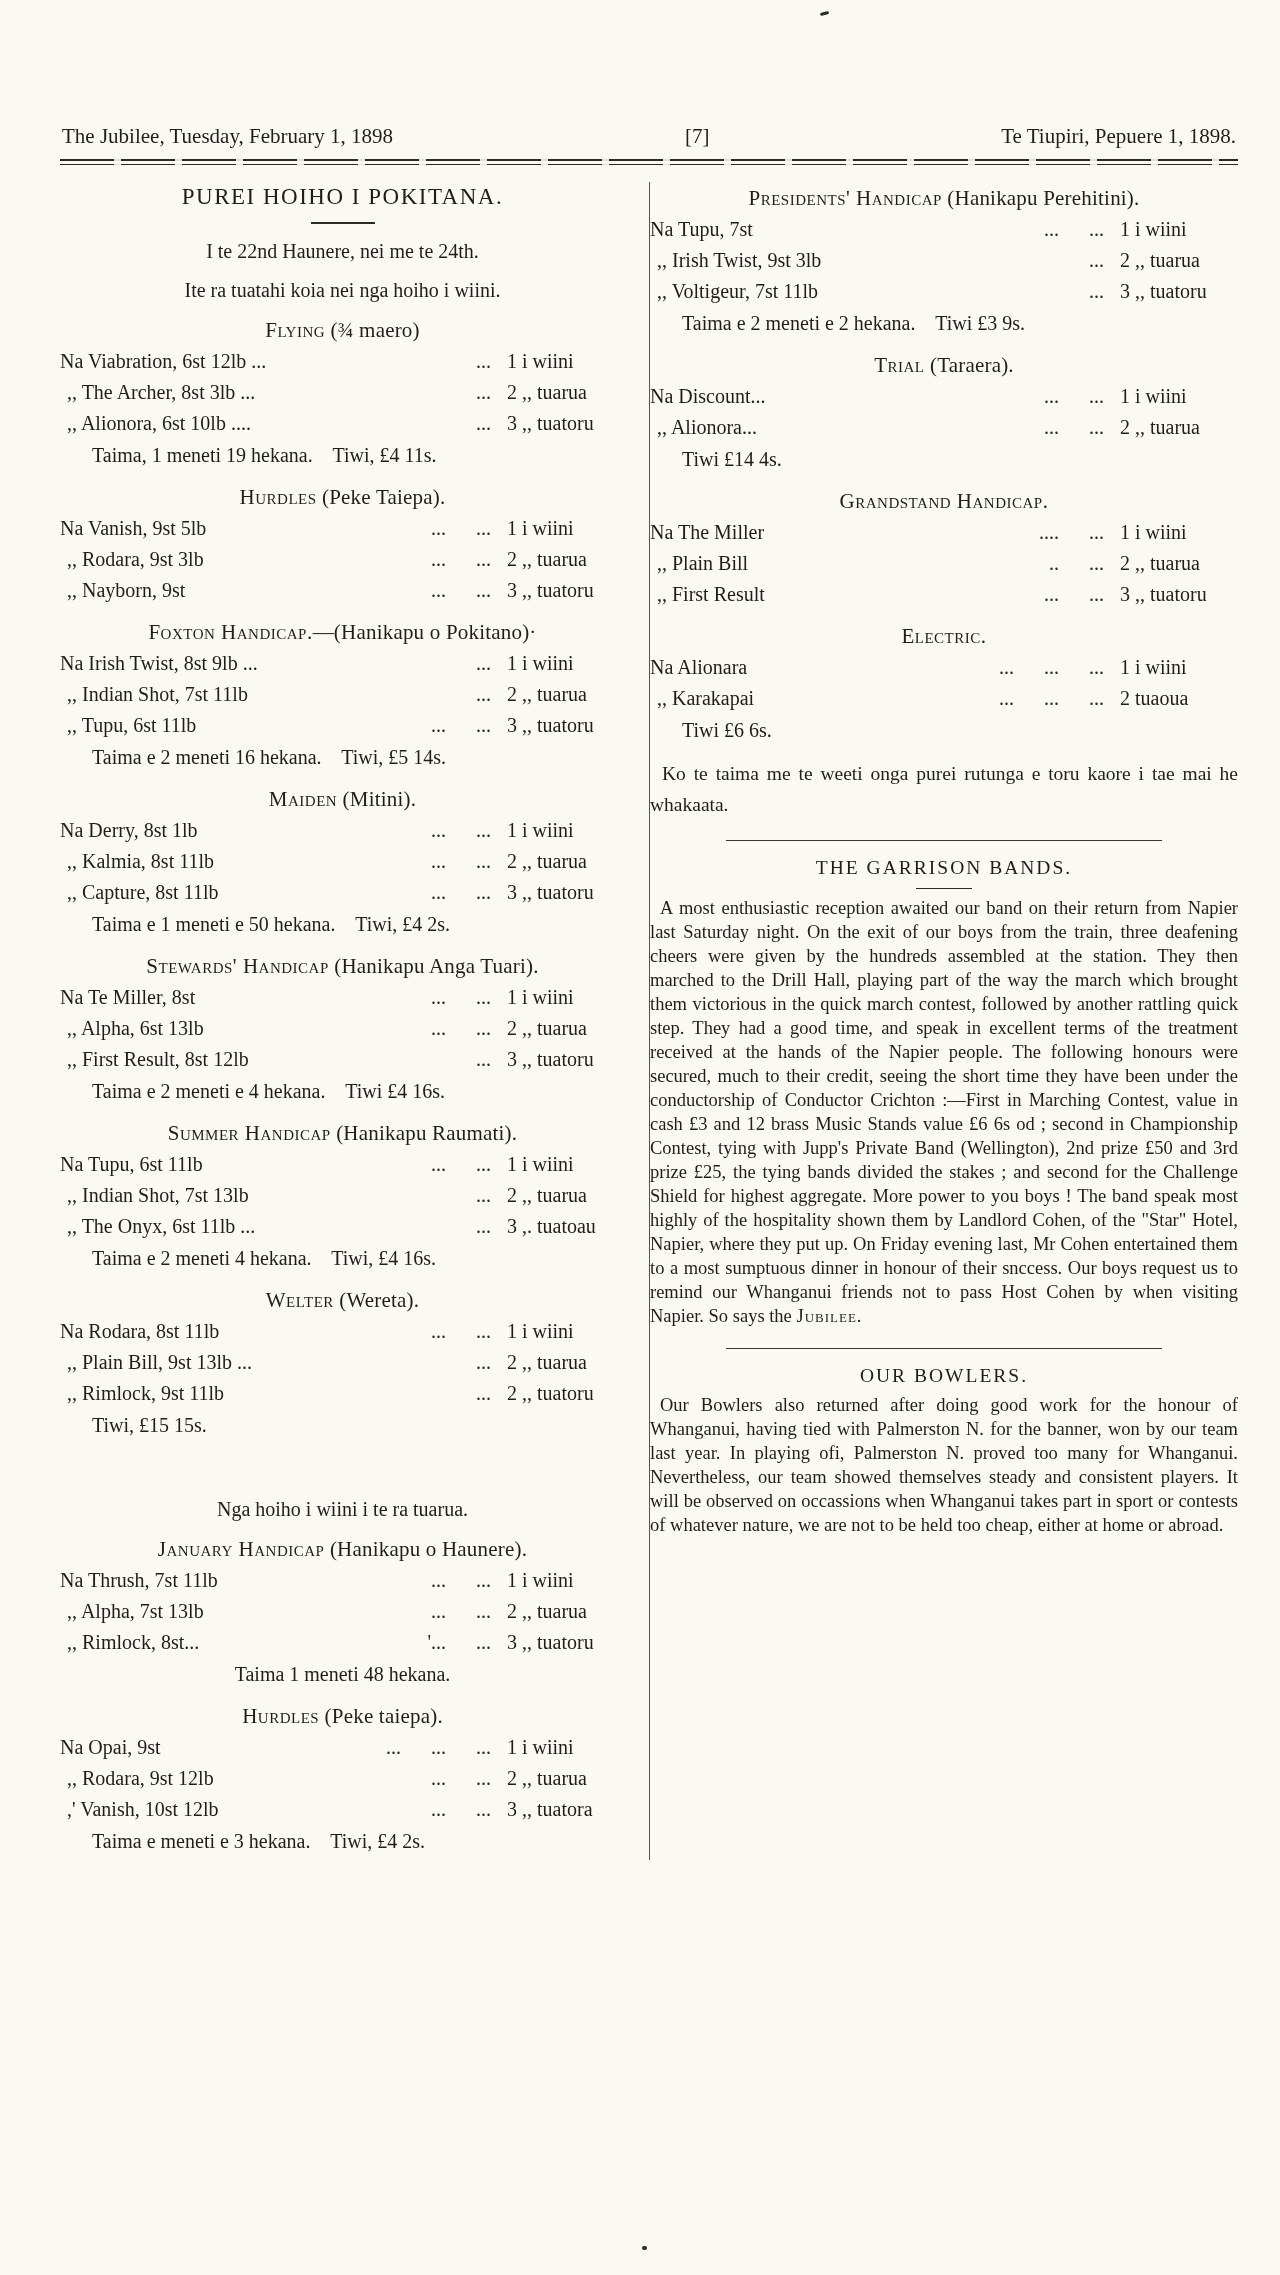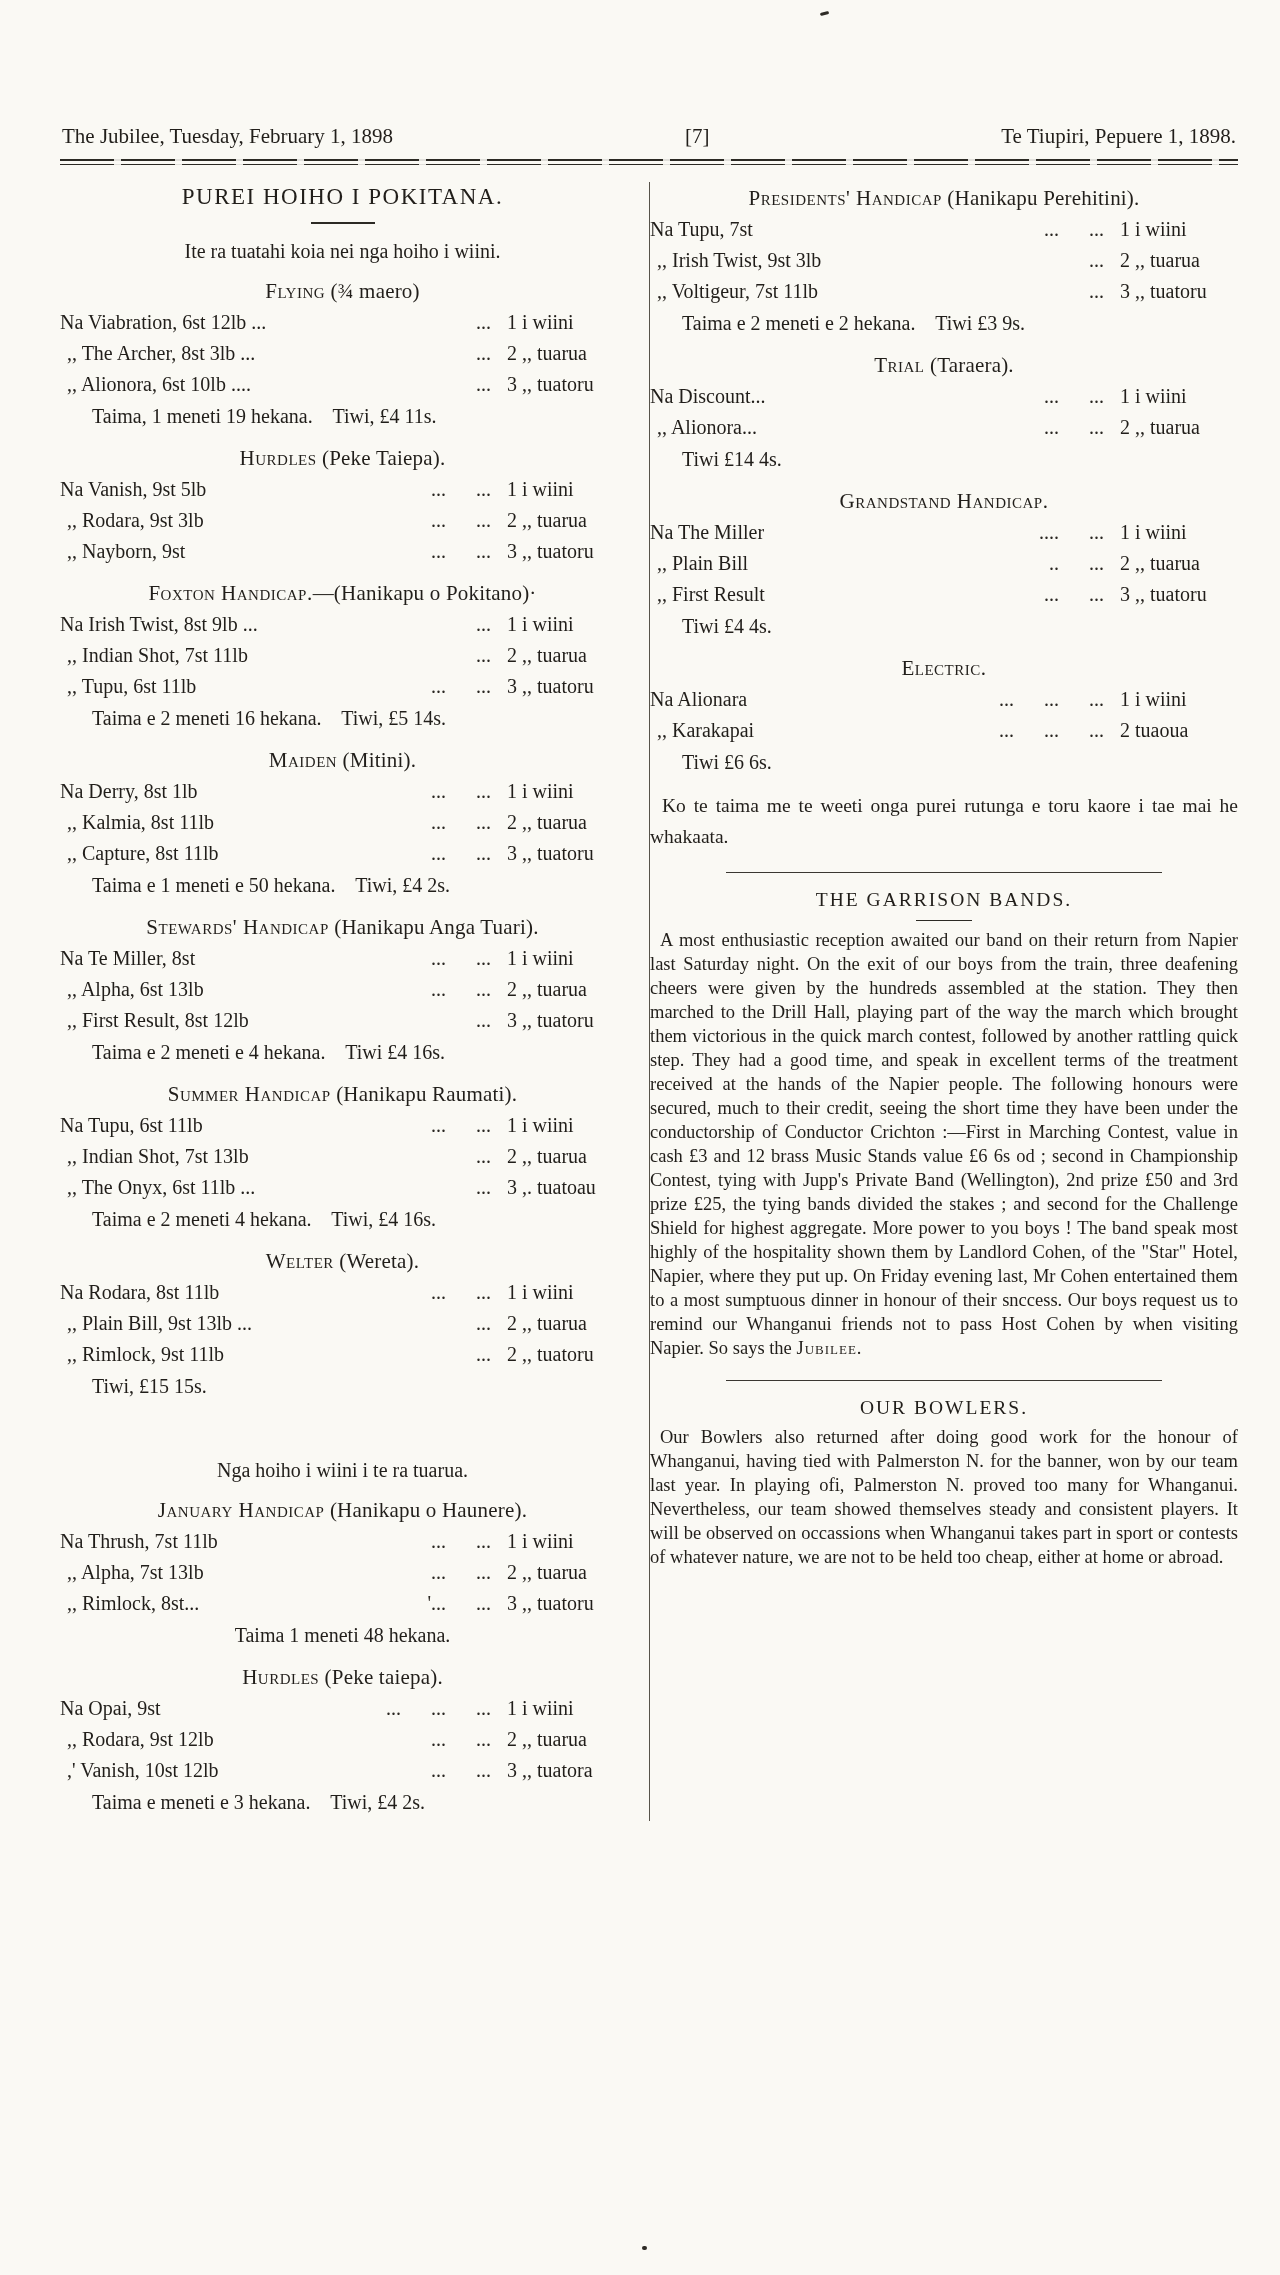--- a/index.html
+++ b/index.html
@@ -61,20 +61,21 @@
   <div class="masthead">
     <span class="mast-left">The Jubilee, Tuesday, February 1, 1898</span>
     <span class="mast-page">[7]</span>
     <span class="mast-right">Te Tiupiri, Pepuere 1, 1898.</span>
   </div>
   <div class="double-rule"></div>
   <div class="columns">
     <div class="col col-left" id="left-col">
         <h1 class="col-title">PUREI HOIHO I POKITANA.</h1>
         <div class="title-rule"></div>
+        <p class="center-line">I te 22nd Haunere, nei me te 24th.</p>
         <p class="center-line">Ite ra tuatahi koia nei nga hoiho i wiini.</p>
         <section class="race">
           <h2 class="race-heading"><span class="sc">Flying</span><span class="race-rest"> (¾ maero)</span></h2>
           <div class="race-row">
             <span class="row-name">Na Viabration, 6st 12lb ...</span>
             <span class="row-dots">...</span>
             <span class="row-place">1 i wiini</span>
           </div>
           <div class="race-row ditto">
             <span class="row-name">,, The Archer, 8st 3lb ...</span>
@@ -286,21 +287,20 @@
           <div class="race-row ditto">
             <span class="row-name">,, Plain Bill</span>
             <span class="row-dots">..      ...</span>
             <span class="row-place">2 ,, tuarua</span>
           </div>
           <div class="race-row ditto">
             <span class="row-name">,, First Result</span>
             <span class="row-dots">...      ...</span>
             <span class="row-place">3 ,, tuatoru</span>
           </div>
-          <p class="race-footer">Tiwi £4 4s.</p>
         </section>
         <section class="race">
           <h2 class="race-heading"><span class="sc">Electric.</span></h2>
           <div class="race-row">
             <span class="row-name">Na Alionara</span>
             <span class="row-dots">...      ...      ...</span>
             <span class="row-place">1 i wiini</span>
           </div>
           <div class="race-row ditto">
             <span class="row-name">,, Karakapai</span>

